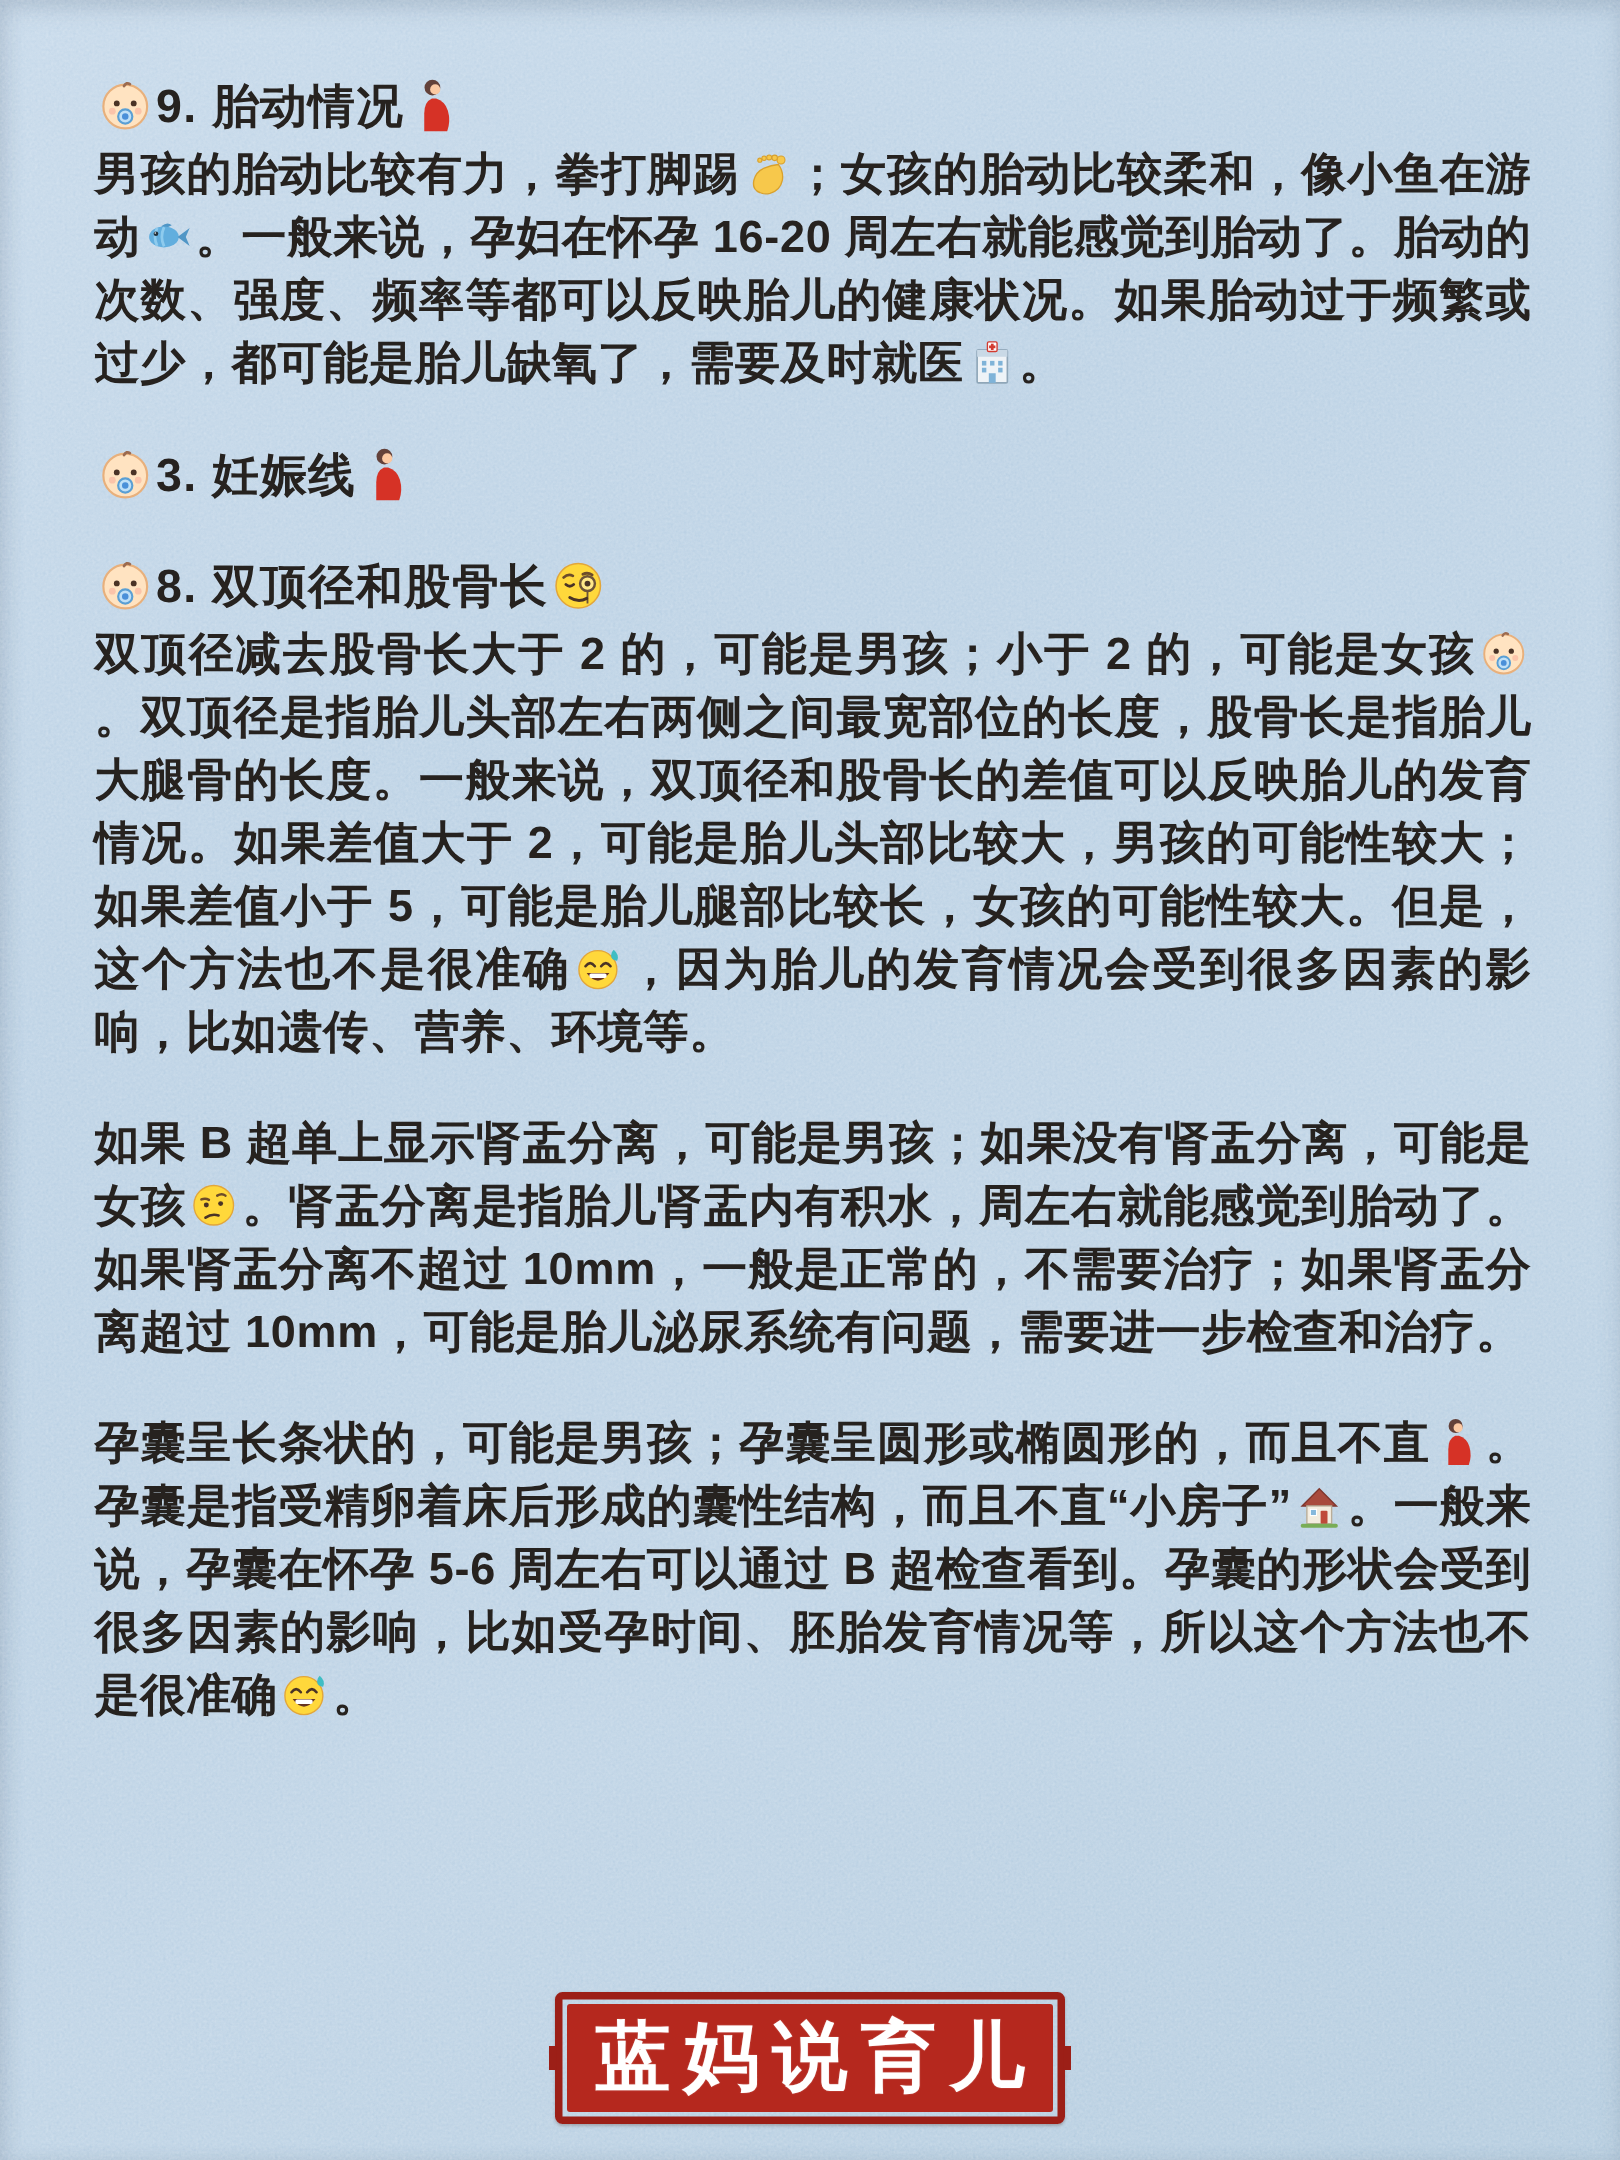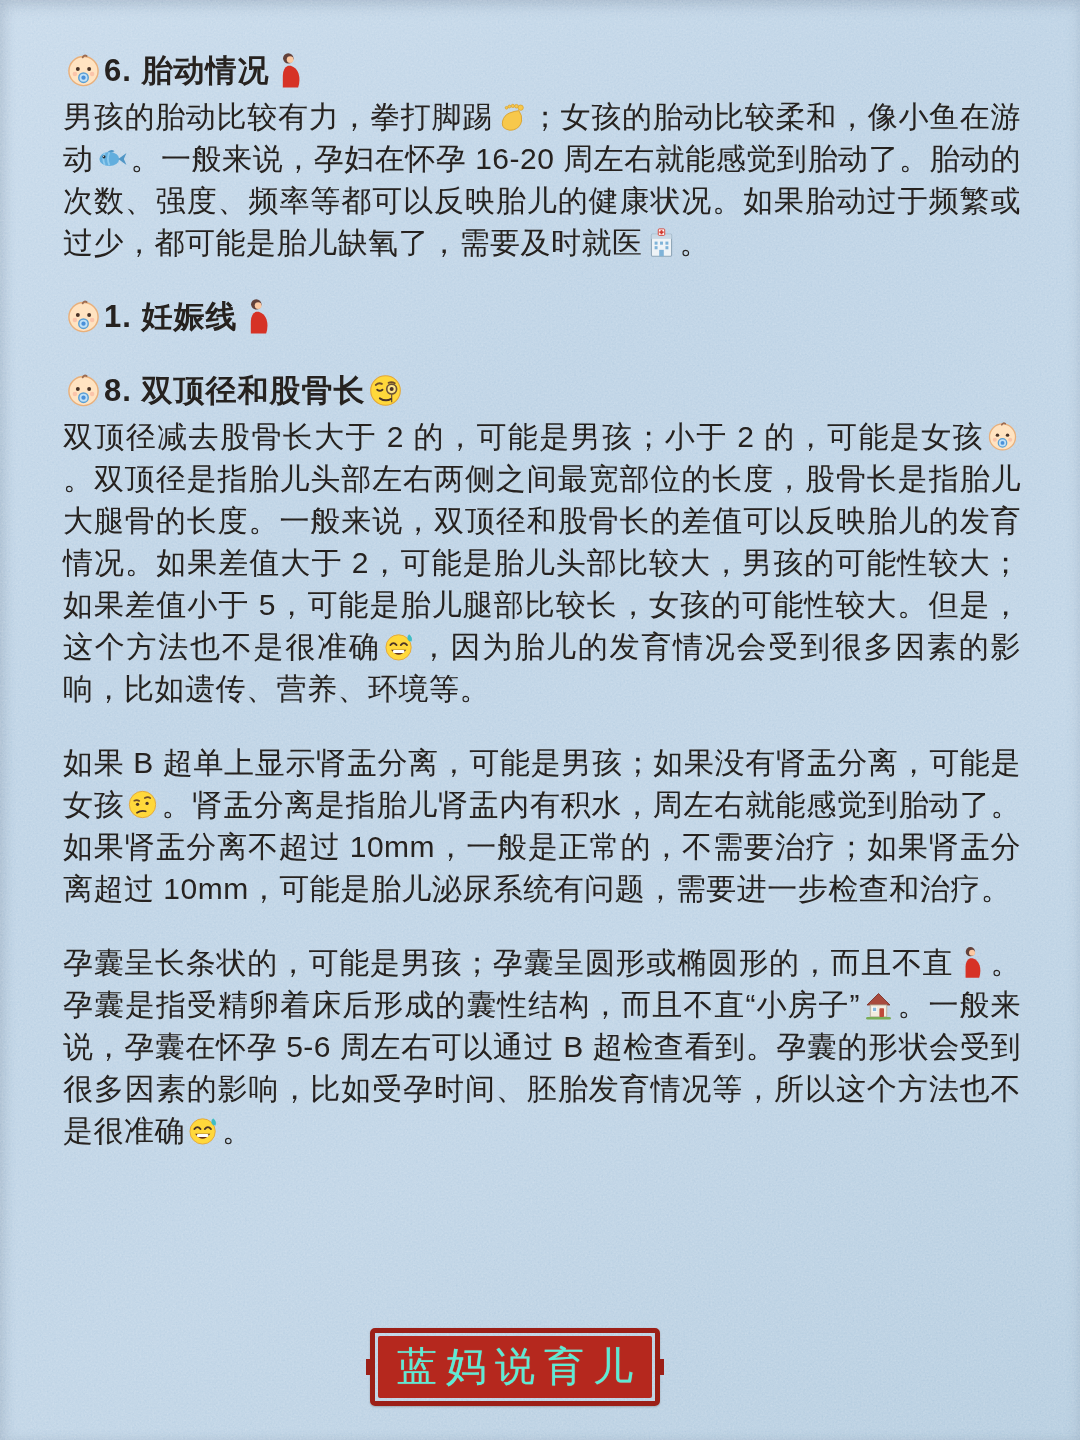--- a/index.html
+++ b/index.html
@@ -21,21 +21,21 @@
   .content {
     position: absolute; left: 63px; top: 50px; width: 958px;
     color: #26221f;
   }
   .section { margin-bottom: 32px; }
   .sec-title {
     margin: 0; font-size: 31px; font-weight: 700; line-height: 42px;
     letter-spacing: 1px; white-space: nowrap;
   }
   .sec-para {
-    margin: 4px 0 0 0; font-size: 30px; font-weight: 400; line-height: 42px;
+    margin: 4px 0 0 0; font-size: 30px; font-weight: 700; line-height: 42px;
     text-align: justify; letter-spacing: 0.5px;
   }
   .em {
     display: inline-block; width: 33px; height: 33px;
     vertical-align: -6px; margin: 0 2px;
   }
   .em svg { width: 100%; height: 100%; display: block; }
   .sec-title .em { width: 37px; height: 37px; vertical-align: -8px; }
   .stamp {
     position: absolute; left: 370px; top: 1328px;
@@ -43,22 +43,22 @@
     padding: 3px; background: transparent;
     box-shadow: 0 1px 2px rgba(60,30,20,.25);
   }
   .stamp::before, .stamp::after {
     content: ""; position: absolute; top: 50%; width: 5px; height: 16px;
     background: #9c1f17; transform: translateY(-50%);
   }
   .stamp::before { left: -9px; }
   .stamp::after  { right: -9px; }
   .stamp-inner {
-    background: #b5281e; color: #5eead4; border-radius: 2px;
-    font-size: 40px; font-weight: 400; line-height: 1;
+    background: #b5281e; color: #ffffff; border-radius: 2px;
+    font-size: 50px; font-weight: 700; line-height: 1;
     letter-spacing: 9px; padding: 10px 10px 12px 19px;
     text-shadow: 0 0 1px rgba(255,255,255,.4);
     white-space: nowrap;
   }
   .defs-hidden { position: absolute; width: 0; height: 0; overflow: hidden; }
 </style>
 </head>
 <body>
 
 <svg class="defs-hidden" aria-hidden="true" xmlns="http://www.w3.org/2000/svg">
@@ -151,36 +151,36 @@
     <feColorMatrix in="n" type="matrix" values="0 0 0 0 1  0 0 0 0 1  0 0 0 0 1  0.45 0.45 0.45 0 -0.25"></feColorMatrix>
   </filter>
   <rect width="1080" height="1440" filter="url(#paperNoise)" opacity="0.35"></rect>
 </svg>
 
 <div class="content">
 
   <section class="section">
     <h2 class="sec-title"><span class="em"><svg>
             <use href="#i-baby"></use>
-          </svg></span><span>6. 胎动情况</span><span class="em"><svg>
+          </svg></span><span>9. 胎动情况</span><span class="em"><svg>
             <use href="#i-pregnant"></use>
           </svg></span></h2>
     <p class="sec-para"><span>男孩的胎动比较有力，拳打脚踢</span><span class="em"><svg>
             <use href="#i-foot"></use>
           </svg></span><span>；女孩的胎动比较柔和，像小鱼在游动</span><span class="em"><svg>
             <use href="#i-fish"></use>
           </svg></span><span>。一般来说，孕妇在怀孕 16-20 周左右就能感觉到胎动了。胎动的次数、强度、频率等都可以反映胎儿的健康状况。如果胎动过于频繁或过少，都可能是胎儿缺氧了，需要及时就医</span><span class="em"><svg>
             <use href="#i-hospital"></use>
           </svg></span><span>。</span></p>
   </section>
 
   <section class="section">
     <h2 class="sec-title"><span class="em"><svg>
             <use href="#i-baby"></use>
-          </svg></span><span>1. 妊娠线</span><span class="em"><svg>
+          </svg></span><span>3. 妊娠线</span><span class="em"><svg>
             <use href="#i-pregnant"></use>
           </svg></span></h2>
   </section>
 
   <section class="section">
     <h2 class="sec-title"><span class="em"><svg>
             <use href="#i-baby"></use>
           </svg></span><span>8. 双顶径和股骨长</span><span class="em"><svg>
             <use href="#i-monocle"></use>
           </svg></span></h2>

